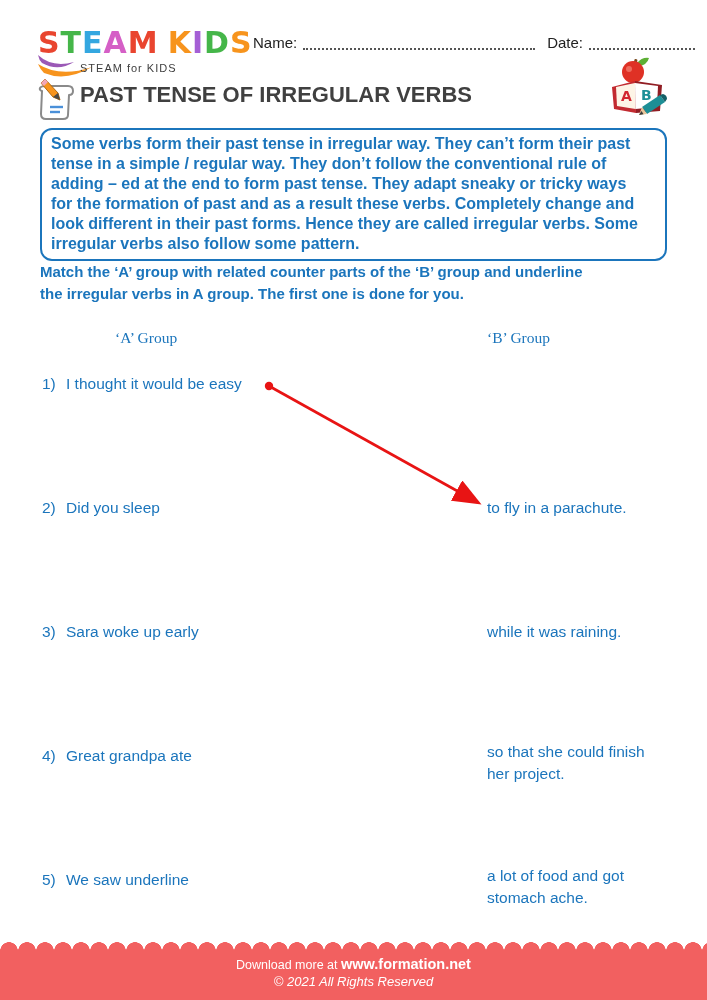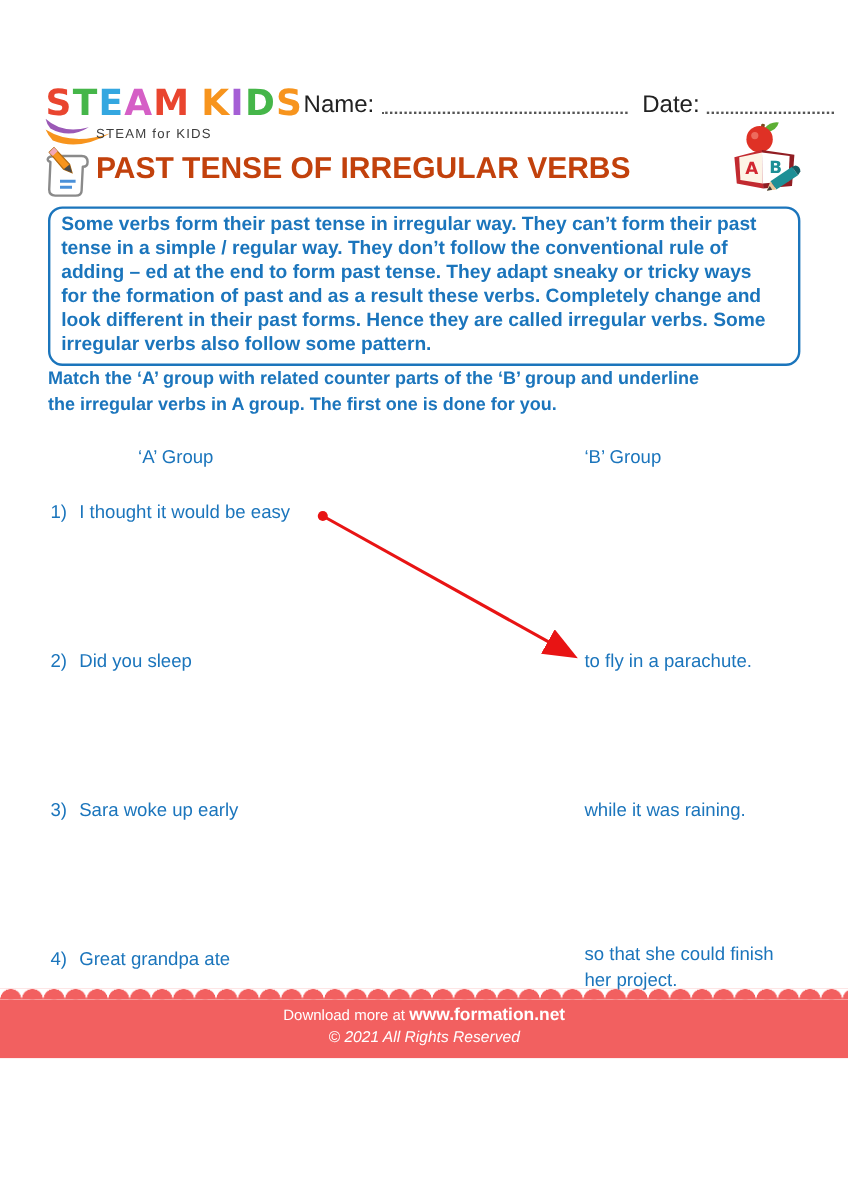--- a/index.html
+++ b/index.html
@@ -1,53 +1,53 @@
 <!DOCTYPE html>
 <html><head>
 <meta charset="utf-8">
 <style>
   html,body{margin:0;padding:0;background:#ffffff;}
-  .page{position:relative;width:707px;height:838px;background:#fff;overflow:hidden;
-        font-family:"Liberation Sans", sans-serif;margin-top:44px;}
+  .page{position:relative;width:707px;height:1000px;background:#fff;overflow:hidden;
+        font-family:"Liberation Sans", sans-serif;}
 
   
   .logo{position:absolute;left:38px;top:28px;}
   .logo-word{font-weight:bold;font-size:30px;letter-spacing:1px;line-height:30px;
              font-family:"DejaVu Sans", sans-serif;}
   .logo-word .gap{display:inline-block;width:9px;}
   .swoosh{position:absolute;left:-2px;top:26px;}
   .tagline{position:absolute;left:42px;top:34px;font-size:11px;font-weight:normal;
            color:#3d3d3d;letter-spacing:1px;white-space:nowrap;}
 
   .namedate{position:absolute;left:253px;top:34px;width:442px;display:flex;
-            align-items:center;font-size:20px;color:#222;}
+            align-items:flex-start;font-size:15px;color:#222;}
   .namedate .lbl{white-space:nowrap;padding-right:6px;line-height:18px;}
   .dots{border-bottom:2px dotted #555;height:14px;}
   .dots-name{flex:1;margin-right:12px;}
   .dots-date{width:106px;}
 
   
   .title-icon{position:absolute;left:36px;top:76px;}
   .page-title{position:absolute;left:80px;top:82px;margin:0;width:525px;
-              font-size:25px;font-weight:bold;color:#c2410c;letter-spacing:0px;
+              font-size:22px;font-weight:bold;color:#404040;letter-spacing:0px;
               white-space:nowrap;}
   .book-icon{position:absolute;left:608px;top:55px;}
 
   
   .introbox{position:absolute;left:40px;top:128px;width:627px;box-sizing:border-box;
             border:2.5px solid #1B75BC;border-radius:12px;padding:4px 9px 5px 9px;
             color:#1B75BC;font-weight:bold;font-size:16px;line-height:20px;
             white-space:pre-line;}
 
   .instruction{position:absolute;left:40px;top:261px;width:630px;margin:0;
                color:#1B75BC;font-weight:bold;font-size:15px;line-height:21.5px;
                white-space:pre-line;}
 
   
-  .colhead{position:absolute;top:329px;color:#1B75BC;font-size:15.5px;}
+  .colhead{position:absolute;top:329px;color:#1B75BC;font-size:15.5px;font-family:Liberation Serif, serif;}
   .colhead.a{left:115px;}
   .colhead.b{left:487px;}
 
   .row{position:absolute;color:#1B75BC;font-size:15.5px;line-height:21.5px;}
   .row.a{left:42px;white-space:nowrap;}
   .row.a .num{display:inline-block;width:24px;}
   .row.b{left:487px;width:196px;white-space:pre-line;}
   .ra1{top:373px;} .ra2{top:497px;} .ra3{top:621px;} .ra4{top:745px;} .ra5{top:869px;}
   .rb1{top:373px;} .rb2{top:497px;} .rb3{top:621px;} .rb4{top:741px;} .rb5{top:865px;}
 
@@ -129,20 +129,22 @@
   <div class="row a ra1"><span class="num">1)</span><span>I thought it would be easy</span></div>
   <div class="row a ra2"><span class="num">2)</span><span>Did you sleep</span></div>
   <div class="row a ra3"><span class="num">3)</span><span>Sara woke up early</span></div>
   <div class="row a ra4"><span class="num">4)</span><span>Great grandpa ate</span></div>
   <div class="row a ra5"><span class="num">5)</span><span>We saw underline</span></div>
 
   <div class="row b rb2">to fly in a parachute.</div>
   <div class="row b rb4">so that she could finish
 her project.</div>
   <div class="row b rb3">while it was raining.</div>
+  <div class="row b rb5">a lot of food and got
+stomach ache.</div>
 
   <svg class="arrow-overlay" width="707" height="1000" viewBox="0 0 707 1000">
     <defs>
       <marker id="ah" markerWidth="11" markerHeight="9" refX="9" refY="4.5" orient="auto">
         <path d="M0,0 L11,4.5 L0,9 Z" fill="#E81414"></path>
       </marker>
     </defs>
     <circle class="arrowdot" cx="269" cy="386" r="4.2"></circle>
     <line class="arrowline" x1="269" y1="386" x2="477" y2="502" marker-end="url(#ah)"></line>
   </svg>

